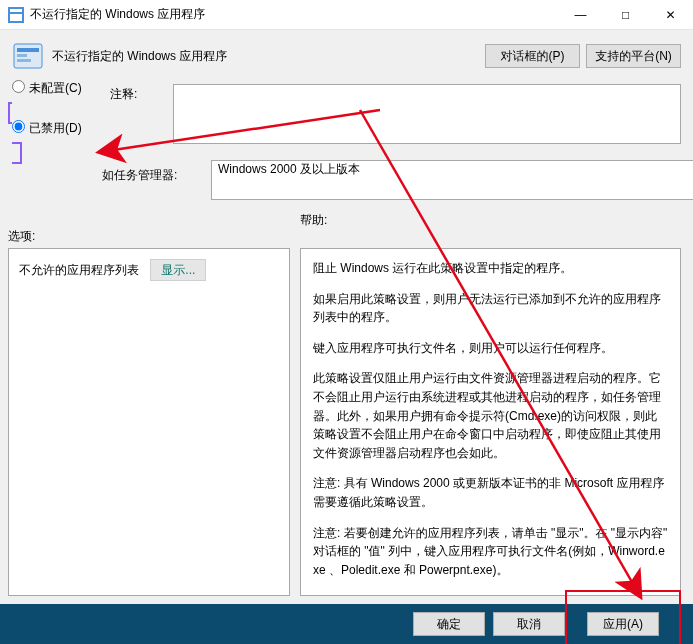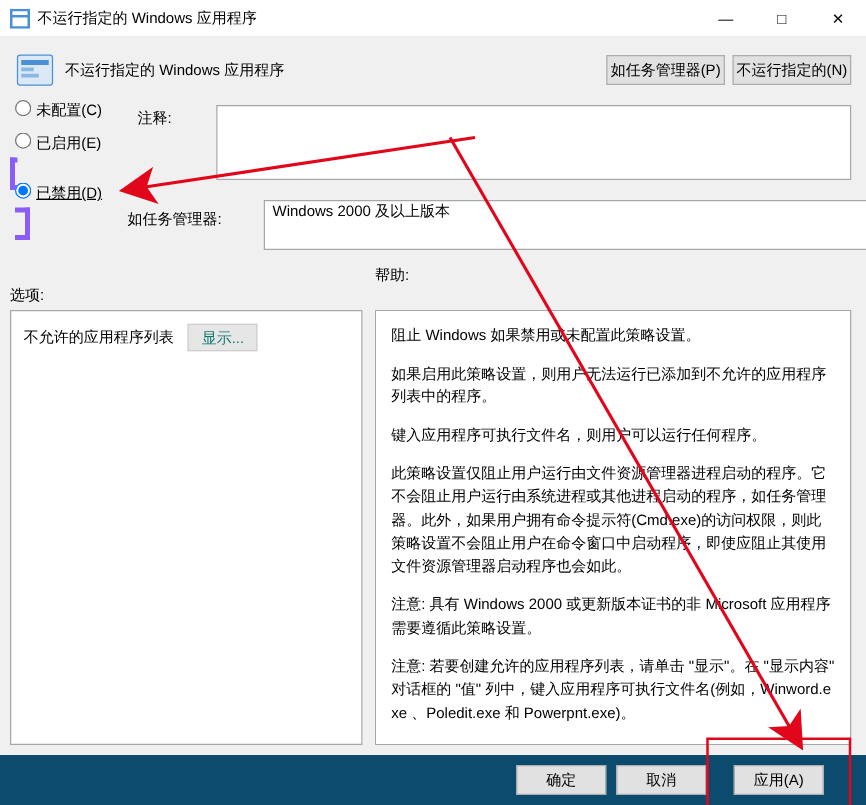--- a/index.html
+++ b/index.html
@@ -14,21 +14,21 @@
 
 .header { display: flex; align-items: center; padding: 10px 12px 8px 12px; }
 .header .hicon { width: 32px; height: 32px; margin-right: 8px; }
 .header .htitle { flex: 1; font-size: 12px; }
 .header .nav-btn { min-width: 95px; height: 24px; background: #e1e1e1; border: 1px solid #adadad; margin-left: 6px; cursor: default; }
 
 
 .radios { position: absolute; left: 12px; top: 80px; }
 .radio-row { display: flex; align-items: flex-start; height: 26px; }
 .radio-row input { margin-right: 4px; }
-.radio-highlight { border: 4px solid #8b5cf6; padding: 2px 8px 2px 2px; margin-left: -4px; text-decoration: underline; }
+.radio-highlight { border: 2px solid #8b5cf6; padding: 2px 8px 2px 2px; margin-left: -4px; }
 
 
 .comment-label { position: absolute; left: 110px; top: 86px; }
 .comment-box { position: absolute; left: 173px; top: 84px; width: 508px; height: 60px; background: #fff; border: 1px solid #a7a7a7; padding: 4px; resize: none; }
 
 
 .platform-label { position: absolute; left: 102px; top: 167px; }
 .platform-box { position: absolute; left: 173px; top: 160px; width: 508px; height: 40px; background: #fff; border: 1px solid #a7a7a7; padding: 0 6px; margin-left: 38px; }
 
 
@@ -77,32 +77,28 @@
 <div class="header">
   <span class="hicon">
     <svg viewBox="0 0 32 32">
         <rect x="2" y="4" width="28" height="24" rx="2" fill="#dbe9f7" stroke="#4a90d9"></rect>
         <rect x="5" y="8" width="22" height="4" fill="#4a90d9"></rect>
         <rect x="5" y="14" width="10" height="3" fill="#8ab8e0"></rect>
         <rect x="5" y="19" width="14" height="3" fill="#8ab8e0"></rect>
       </svg>
   </span>
   <span class="htitle">不运行指定的 Windows 应用程序</span>
-  <button class="nav-btn">如任务管理器(P)</button>
-  <button class="nav-btn">不运行指定的(N)</button>
+  <button class="nav-btn">对话框的(P)</button>
+  <button class="nav-btn">支持的平台(N)</button>
 </div>
 
 <div class="radios">
   <label class="radio-row">
     <input type="radio" name="state" style="">
     <span>未配置(C)</span>
-  </label>
-  <label class="radio-row">
-    <input type="radio" name="state" style="">
-    <span>已启用(E)</span>
   </label>
   <span class="radio-highlight">
     <label class="radio-row">
       <input type="radio" name="state" checked="" style="">
       <span>已禁用(D)</span>
     </label>
   </span>
 </div>
 
 <span class="comment-label">注释:</span>
@@ -115,21 +111,21 @@
 
 <span class="opts-label">选项:</span>
 <span class="help-label">帮助:</span>
 
 <div class="opts-panel">
   <span>不允许的应用程序列表</span>
   <button class="disp-btn" disabled="">显示...</button>
 </div>
 
 <div class="help-panel">
-  <p>阻止 Windows 如果禁用或未配置此策略设置。</p>
+  <p>阻止 Windows 运行在此策略设置中指定的程序。</p>
   <p>如果启用此策略设置，则用户无法运行已添加到不允许的应用程序列表中的程序。</p>
   <p>键入应用程序可执行文件名，则用户可以运行任何程序。</p>
   <p>此策略设置仅阻止用户运行由文件资源管理器进程启动的程序。它不会阻止用户运行由系统进程或其他进程启动的程序，如任务管理器。此外，如果用户拥有命令提示符(Cmd.exe)的访问权限，则此策略设置不会阻止用户在命令窗口中启动程序，即使应阻止其使用文件资源管理器启动程序也会如此。</p>
   <p>注意: 具有 Windows 2000 或更新版本证书的非 Microsoft 应用程序需要遵循此策略设置。</p>
   <p>注意: 若要创建允许的应用程序列表，请单击 "显示"。在 "显示内容" 对话框的 "值" 列中，键入应用程序可执行文件名(例如，Winword.exe 、Poledit.exe 和 Powerpnt.exe)。</p>
 </div>
 
 <div class="bottom">
   <button class="btn">确定</button>
   <button class="btn">取消</button>

